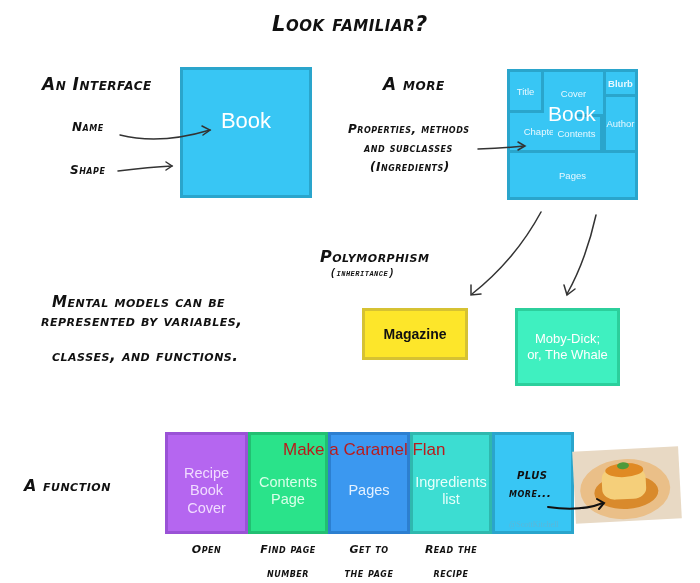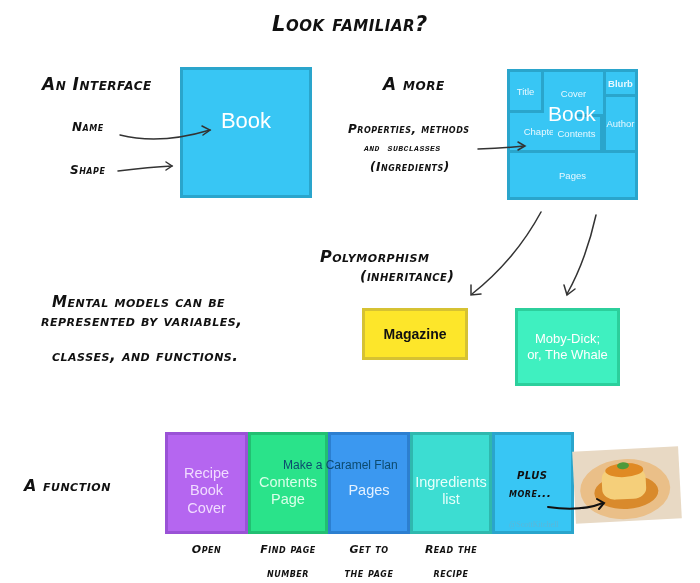--- a/index.html
+++ b/index.html
@@ -28,21 +28,21 @@
 
 <div class="hand" style="left:42px; top:74px; font-size:17px;">An Interface</div>
 <div class="hand" style="left:72px; top:120px; font-size:12px;">Name</div>
 <div class="hand" style="left:70px; top:163px; font-size:12px;">Shape</div>
 <div class="box blue" style="left:180px; top:67px; width:132px; height:131px; align-items:flex-start; padding-top:38px; font-size:22px;">
   <span>Book</span>
 </div>
 
 <div class="hand" style="left:383px; top:74px; font-size:17px;">A more</div>
 <div class="hand" style="left:348px; top:122px; font-size:12px;">Properties, methods</div>
-<div class="hand" style="left:364px; top:141px; font-size:12px;font-family:Liberation Mono, monospace;">and subclasses</div>
+<div class="hand" style="left:364px; top:141px; font-size:12px;">and subclasses</div>
 <div class="hand" style="left:370px; top:160px; font-size:12px;">(Ingredients)</div>
 
 <div style="position:absolute; left:507px; top:69px; width:131px; height:131px; background:#2aa5cc;">
   <div class="cell" style="left:3px; top:3px; width:31px; height:38px;">
       <span>Title</span>
     </div>
   <div class="cell" style="left:37px; top:3px; width:59px; height:42px;">
       <span>Cover</span>
     </div>
   <div class="cell" style="left:99px; top:3px; width:29px; height:22px;font-weight:bold;">
@@ -57,21 +57,21 @@
   <div class="cell" style="left:99px; top:28px; width:29px; height:53px;">
       <span>Author</span>
     </div>
   <div class="cell" style="left:3px; top:84px; width:125px; height:44px;">
       <span>Pages</span>
     </div>
   <div style="position:absolute; left:41px; top:33px; color:#fff; font-size:21px; font-family:'Liberation Sans', sans-serif;">Book</div>
 </div>
 
 <div class="hand" style="left:320px; top:247px; font-size:16px;">Polymorphism</div>
-<div class="hand" style="left:360px; top:268px; font-size:14px;">(inheritance)</div>
+<div class="hand" style="left:330px; top:268px; font-size:10px;font-family:Liberation Mono, monospace;">(inheritance)</div>
 <div class="box" style="left:362px; top:308px; width:106px; height:52px; background:#fde62a; border:3px solid #d6c232; color:#111; font-size:14px; font-weight:bold;">
   <span>Magazine</span>
 </div>
 <div class="box" style="left:515px; top:308px; width:105px; height:78px; background:#3ff0c0; border:3px solid #2ccf9c; font-size:13px; flex-direction:column; line-height:1.25;text-align:right;">
   <span>Moby-Dick;</span>
   <span>or, The Whale</span>
 </div>
 
 <div class="hand" style="left:52px; top:293px; font-size:15px;">Mental models can be</div>
 <div class="hand" style="left:41px; top:312px; font-size:15px;">represented by variables,</div>
@@ -86,21 +86,21 @@
   <span style="width:66px;">Contents Page</span>
 </div>
 <div class="fn" style="left:328px; width:82px; background:#3b98f0; border:3px solid #2c7fd0; color:#e3f1ff;">
   <span>Pages</span>
 </div>
 <div class="fn" style="left:410px; width:82px; background:#3cddd2; border:3px solid #2fb8ae; color:#e6fffb;">
   <span style="width:76px;">Ingredients list</span>
 </div>
 <div class="fn" style="left:492px; width:82px; background:#38c6f4; border:3px solid #2aa5cc;"></div>
 
-<div style="position:absolute; left:283px; top:440px; color:#0c4a6e; font-size:12px; white-space:nowrap;margin-top:18px;">Make a Caramel Flan</div>
+<div style="position:absolute; left:283px; top:440px; color:#b91c1c; font-size:17px; white-space:nowrap;">Make a Caramel Flan</div>
 
 <div class="hand" style="left:517px; top:466px; font-size:14px;">plus</div>
 <div class="hand" style="left:509px; top:487px; font-size:11px;">more...</div>
 <div style="position:absolute; left:509px; top:520px; font-size:8px; color:#5cb7d8; font-family:'Liberation Serif', serif;">@ScottKitchell</div>
 
 <div style="position:absolute; left:574px; top:449px; width:106px; height:72px; background:#e8d9c4; transform:rotate(-3deg); overflow:hidden;">
   <div style="position:absolute; left:6px; top:10px; width:90px; height:60px; border-radius:50%; background:#eabf88;"></div>
   <div style="position:absolute; left:20px; top:26px; width:64px; height:34px; border-radius:50%; background:#d98a2c;"></div>
   <div style="position:absolute; left:28px; top:16px; width:44px; height:34px; border-radius:40% 40% 30% 30%; background:#f5cf7a;"></div>
   <div style="position:absolute; left:32px; top:14px; width:38px; height:14px; border-radius:50%; background:#e08a23;"></div>

